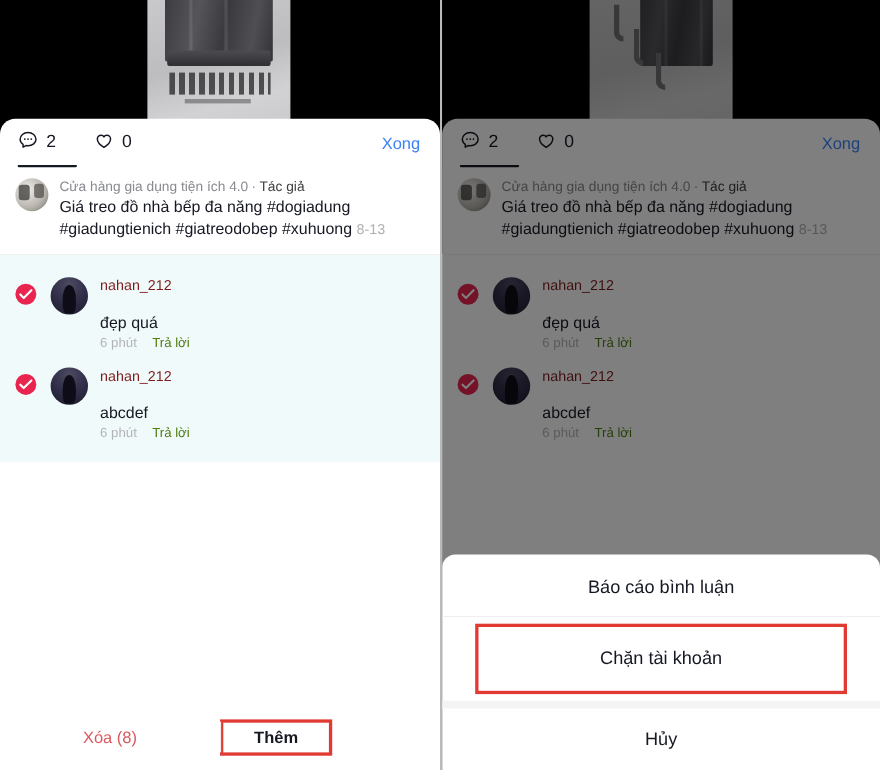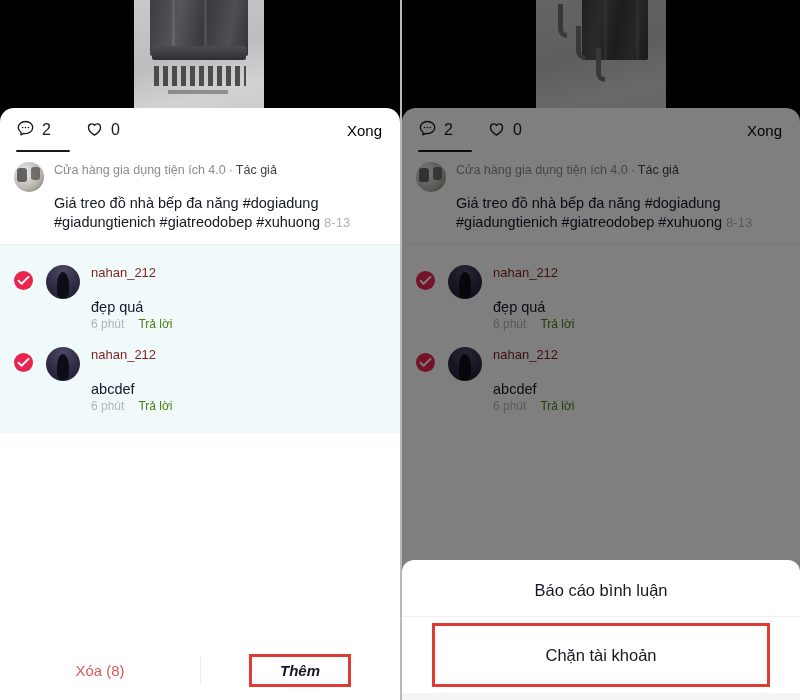--- a/index.html
+++ b/index.html
@@ -91,21 +91,21 @@
     margin-right: 34px;
     position: relative;
   }
   .tab-count { font-size: 16px; color: #161823; font-weight: 400; }
   .tab-underline {
     position: absolute; left: 16px; bottom: 0;
     width: 54px; height: 2.5px; background: #161823; border-radius: 2px;
   }
   .done-btn {
     margin-left: auto;
-    font-size: 15px; color: #000000;
+    font-size: 15px; color: #3b82f6;
     padding: 4px 2px;
   }
 
   
   .post {
     display: flex; gap: 10px;
     padding: 10px 16px 12px 14px;
     flex: 0 0 auto;
   }
   .post-avatar {
@@ -123,21 +123,21 @@
     content: ""; position: absolute; right: 4px; top: 5px;
     width: 9px; height: 13px; border-radius: 3px;
     background: #4a4744; opacity: .7;
   }
   .post-body { min-width: 0; }
   .post-line1 { font-size: 12.5px; color: #8a8b91; line-height: 16px; }
   .post-line1 .sep { color: #8a8b91; margin: 0 3px; }
   .post-line1 .author-tag { color: #404040; }
   .post-text {
     font-size: 14.5px; color: #161823; line-height: 19px;
-    margin-top: 16px; font-weight: 500;
+    margin-top: 2px; font-weight: 500;
   }
   .post-date { color: #b0b1b5; font-weight: 400; font-size: 13px; }
 
   
   .comments {
     flex: 0 0 auto;
     background: #f1fafb;
     padding: 10px 0 14px 0;
     border-top: 1px solid #f0f0f0;
   }
@@ -185,21 +185,21 @@
   .delete-btn {
     width: 50%;
     text-align: center;
     font-size: 15px;
     color: #d9595e;
   }
   .vdivider {
     position: absolute; left: 50%; top: 16px;
     width: 1px; height: 28px; background: #ececec;
   }
-  .add-wrap { width: 50%; display: flex; justify-content: center; font-style: italic; }
+  .add-wrap { width: 50%; display: flex; justify-content: flex-start; }
   .add-btn {
     border: 3px solid #e03a33;
     background: #ffffff;
     padding: 5px 28px;
     font-size: 15px; font-weight: 700;
     color: #161823;
   }
 
   
   .dim {
@@ -427,16 +427,17 @@
 
     <div class="dim"></div>
 
     <div class="action-sheet">
       <div class="as-item">Báo cáo bình luận</div>
       <div class="as-sep"></div>
       <div class="as-highlight">
         <div class="as-item">Chặn tài khoản</div>
       </div>
       <div class="as-gap"></div>
+      <div class="as-item" style="height:56px;">Hủy</div>
     </div>
 
   </div>
 </div>
 
 </body></html>

